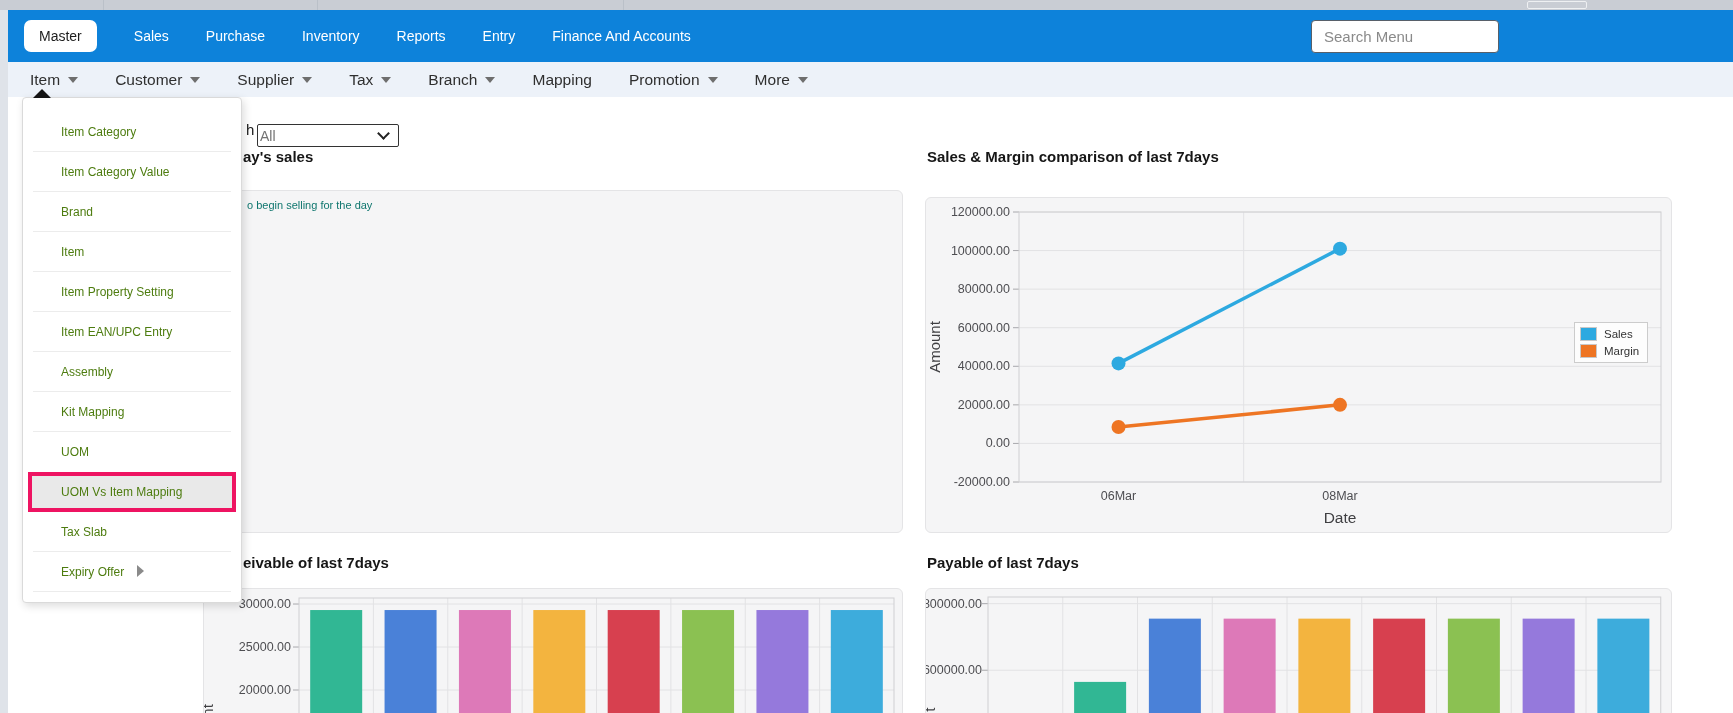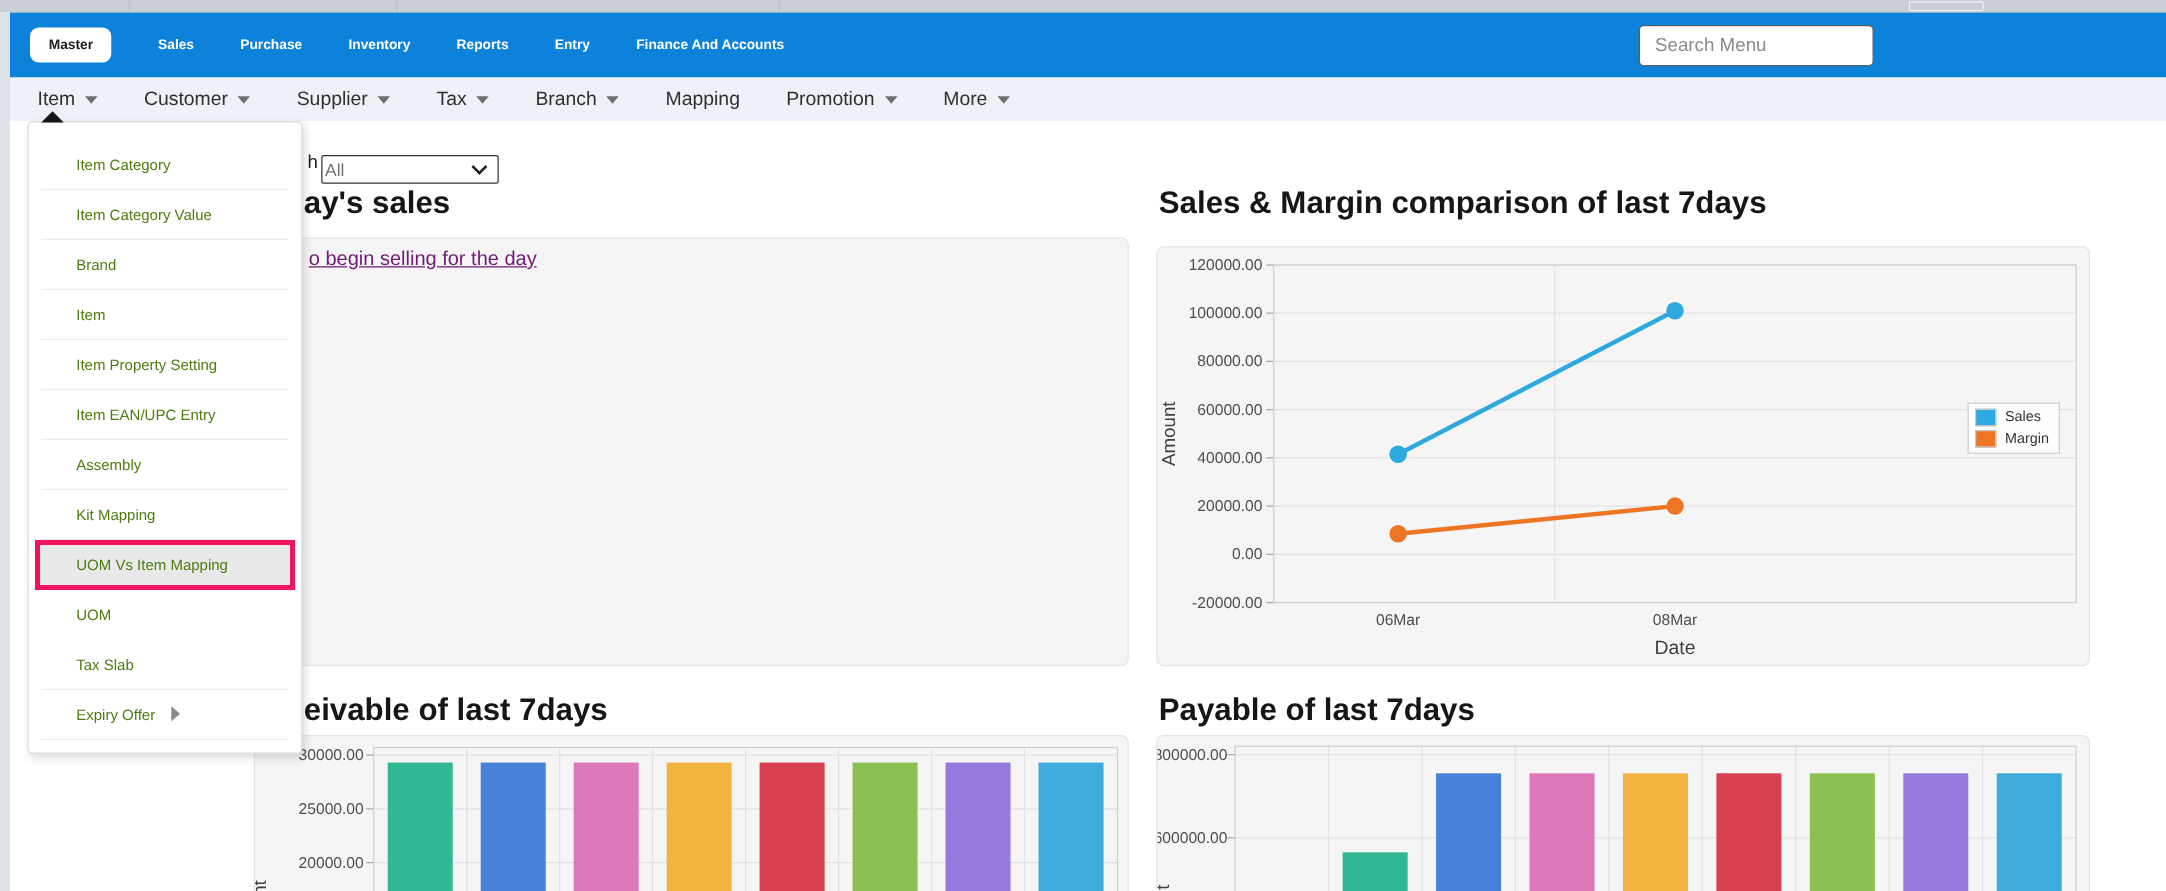--- a/index.html
+++ b/index.html
@@ -9,21 +9,21 @@
   
   .strip{position:absolute;left:0;top:0;width:1733px;height:10px;background:#c9cdd4;}
   .strip .sep{position:absolute;top:0;width:1px;height:10px;background:#bac0c8;}
   .strip .wbox{position:absolute;left:1527px;top:1px;width:58px;height:6px;border:1px solid #eef0f2;border-radius:2px;}
 
   .left-gutter{position:absolute;left:0;top:10px;width:8px;height:703px;background:#dfe3e9;}
 
   
   .topnav{position:absolute;left:8px;right:0;top:10px;height:52px;background:#0d82da;
           display:flex;align-items:center;padding-left:16px;gap:37px;box-sizing:border-box;}
-  .topnav .tab{color:#ffffff;font-weight:700;font-size:11px;white-space:nowrap;cursor:pointer;}
+  .topnav .tab{color:#ffffff;font-weight:400;font-size:14px;white-space:nowrap;cursor:pointer;}
   .topnav .tab.active{background:#ffffff;color:#1c1c1c;border-radius:7px;padding:8px 15px;}
 
   .search-wrap{position:absolute;left:1292px;top:20px;}
   .search-wrap input{width:188px;height:33px;box-sizing:border-box;border:1px solid #57606a;border-radius:4px;
           padding:0 12px;font-size:15px;color:#333;font-family:"Liberation Sans",sans-serif;outline:none;margin-left:19px;}
   .search-wrap input::placeholder{color:#8a8a8a;}
 
   
   .subnav{position:absolute;left:8px;right:0;top:62px;height:35px;background:#edf2f9;
           display:flex;align-items:center;padding-left:22px;gap:37px;box-sizing:border-box;}
@@ -46,30 +46,30 @@
 
   
   .frag-label{position:absolute;left:246px;top:121px;font-size:15px;color:#222;}
   .sel-wrap{position:absolute;left:257px;top:124px;width:142px;height:23px;}
   .sel-wrap select{width:100%;height:100%;border:1px solid #333;border-radius:2px;background:#fff;
           font-size:14px;color:#737373;padding:0 2px;font-family:"Liberation Sans",sans-serif;
           -webkit-appearance:none;appearance:none;outline:none;}
   .sel-wrap .chev{position:absolute;right:11px;top:5px;width:7px;height:7px;border-right:2px solid #222;
           border-bottom:2px solid #222;transform:rotate(45deg);pointer-events:none;}
 
-  .h2{position:absolute;font-size:25px;font-weight:600;color:#161616;white-space:nowrap;}
+  .h2{position:absolute;font-size:15px;font-weight:600;color:#161616;white-space:nowrap;}
 
   .card{position:absolute;background:#f5f5f6;border:1px solid #e4e4e6;border-radius:6px;box-sizing:border-box;}
   #card-today{left:203px;top:190px;width:700px;height:343px;}
   #card-line{left:925px;top:197px;width:747px;height:336px;}
   #card-recv{left:203px;top:588px;width:700px;height:300px;}
   #card-pay{left:925px;top:588px;width:747px;height:300px;}
   .card svg{position:absolute;left:0;top:0;}
 
-  .card-msg{position:absolute;left:43px;top:8px;font-size:16px;color:#701a75;text-decoration:underline;}
+  .card-msg{position:absolute;left:43px;top:8px;font-size:11px;color:#0f766e;}
 
   .legend{position:absolute;left:648px;top:124px;background:#fdfdfd;border:1px solid #cccccc;
           padding:4px 8px 4px 5px;display:flex;flex-direction:column;gap:3px;}
   .legend .lrow{display:flex;align-items:center;gap:7px;font-size:11.5px;color:#333;cursor:pointer;}
   .legend .sw{width:15px;height:12px;border:1px solid #c8c8c8;box-sizing:content-box;}
 </style>
 </head>
 <body>
 
 <div id="screen">
@@ -282,22 +282,22 @@
   <div class="dropdown">
     <div class="up-caret"></div>
     <div class="mi sep">Item Category</div>
     <div class="mi sep">Item Category Value</div>
     <div class="mi sep">Brand</div>
     <div class="mi sep">Item</div>
     <div class="mi sep">Item Property Setting</div>
     <div class="mi sep">Item EAN/UPC Entry</div>
     <div class="mi sep">Assembly</div>
     <div class="mi sep">Kit Mapping</div>
+    <div class="mi">UOM</div>
     <div class="mi hl">UOM Vs Item Mapping</div>
-    <div class="mi">UOM</div>
     <div class="mi sep">Tax Slab</div>
     <div class="mi sep">
       <span>Expiry Offer</span>
       <span class="submenu-arrow"></span>
     </div>
   </div>
 
 </div>
 
 </body></html>

